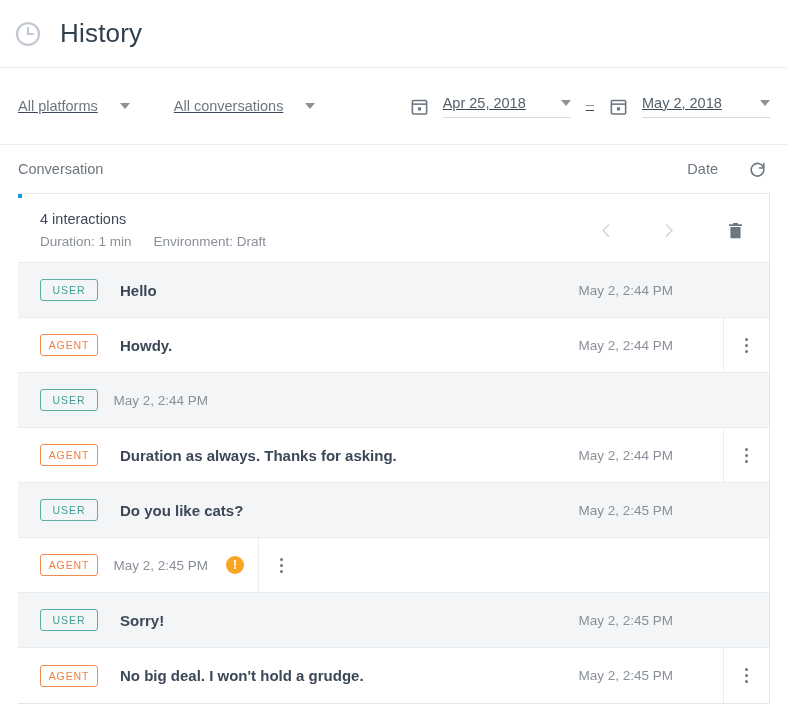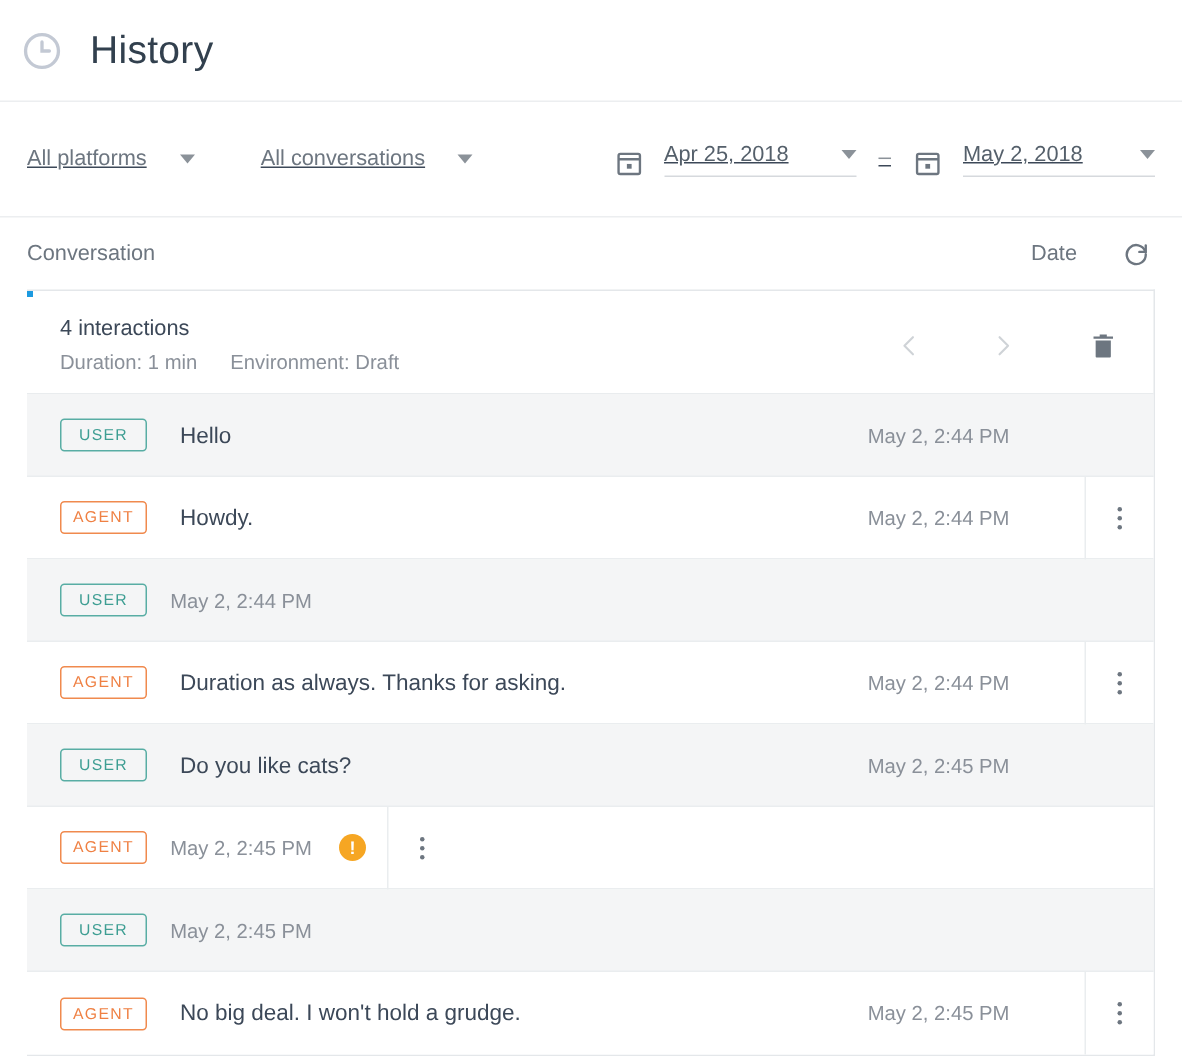--- a/index.html
+++ b/index.html
@@ -52,21 +52,21 @@
   .caret {
     width: 0; height: 0;
     border-left: 5.5px solid transparent;
     border-right: 5.5px solid transparent;
     border-top: 6.5px solid #8b9299;
     margin-left: 22px;
   }
   .filter-gap-1 { width: 44px; }
   .spacer { flex: 1 1 auto; }
 
-  .date-group { display: flex; align-items: flex-end; }
+  .date-group { display: flex; align-items: center; }
   .cal-icon { width: 19px; height: 19px; color: #6d7680; flex: 0 0 19px; }
   .date-picker {
     display: flex;
     align-items: center;
     border-bottom: 1px solid #d6d9dd;
     padding: 0 0 6px 0;
     margin-left: 14px;
     width: 128px;
     cursor: pointer;
   }
@@ -173,20 +173,21 @@
 
   .msg-text {
     flex: 1 1 auto;
     min-width: 0;
     font-size: 15px;
     color: #3c4858;
     margin-left: 22px;
     white-space: nowrap;
     overflow: hidden;
     text-overflow: ellipsis;
+    font-weight: bold;
   }
   .msg-text.warn { color: #f0a030; }
 
   .msg-time {
     flex: 0 0 auto;
     font-size: 13.5px;
     color: #8a9099;
     text-align: right;
     width: 110px;
   }
@@ -387,20 +388,21 @@
           <span class="msg-time">May 2, 2:45 PM</span>
           <span class="warn-icon">!</span>
           <span class="kebab">
             <i></i>
             <i></i>
             <i></i>
           </span>
         </div>
         <div class="msg-row user">
           <span class="badge user">USER</span>
+          <span class="msg-text">Sorry!</span>
           <span class="msg-time">May 2, 2:45 PM</span>
           <span class="warn-spacer"></span>
           <span class="kebab hidden noline">
             <i></i>
             <i></i>
             <i></i>
           </span>
         </div>
         <div class="msg-row agent">
           <span class="badge agent">AGENT</span>

